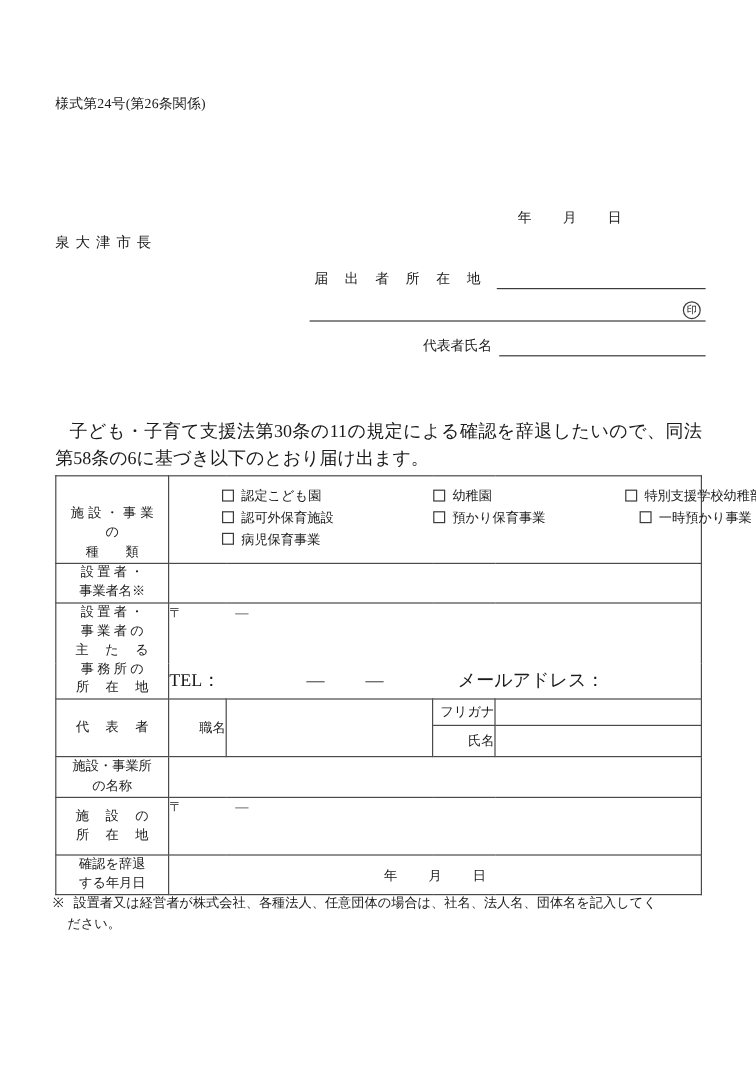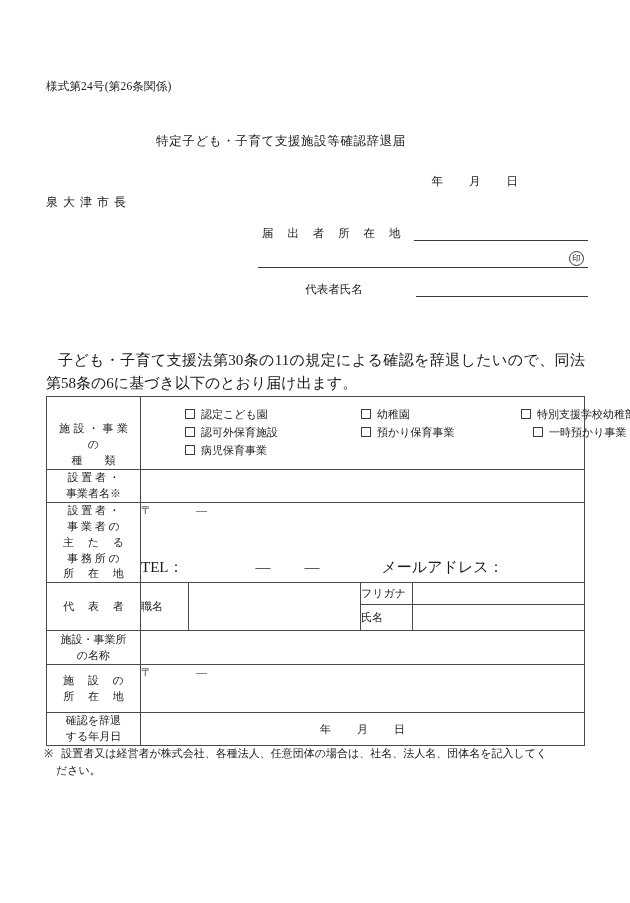--- a/index.html
+++ b/index.html
@@ -90,21 +90,21 @@
     letter-spacing: 5.5px;
     padding-left: 4px;
   }
   .app-label.two-line {
     text-align: center;
     padding-right: 6px;
   }
   .app-label.two-line .l1 { letter-spacing: 14px; padding-left: 38px; }
   .app-label.two-line .l2 { letter-spacing: 0px; display:block; text-align:right;}
   .app-label.right {
-    text-align: center;
+    text-align: right;
     padding-right: 6px;
   }
   .app-line {
     flex: 1 1 auto;
     border-bottom: 1px solid #3a3a3a;
     height: 14px;
     position: relative;
   }
   .seal {
     position: absolute;
@@ -183,21 +183,21 @@
   .tel-row {
     padding: 3px 0 3px 6px;
     white-space: nowrap;
     font-size: 15px;
   }
   .tel-row .d1 { display: inline-block; margin-left: 72px; }
   .tel-row .d2 { display: inline-block; margin-left: 34px; }
   .tel-row .mail { display: inline-block; margin-left: 62px; }
 
   .sub-lbl {
-    text-align: left;
+    text-align: right;
     padding: 3px 2px;
     white-space: nowrap;
   }
   .blank { }
 
   .date-cell {
     text-align: center;
     padding: 8px 0;
     white-space: nowrap;
   }
@@ -216,21 +216,20 @@
   .footnote .fn-mark { margin-right: 8px; }
   .footnote .fn-cont { display: block; padding-left: 12px; }
 </style>
 </head>
 <body>
 
 <div class="page">
 
   <div class="form-no">様式第24号(第26条関係)</div>
 
-  <div class="doc-title">特定子ども・子育て支援施設等確認辞退届</div>
 
   <div class="top-date">
     <span class="y">年</span><span class="m">月</span><span class="d">日</span>
   </div>
 
   <div class="addressee">泉大津市長</div>
 
   <div class="applicant">
     <div class="app-row">
       <div class="app-label spaced">届 出 者 所 在 地</div>

